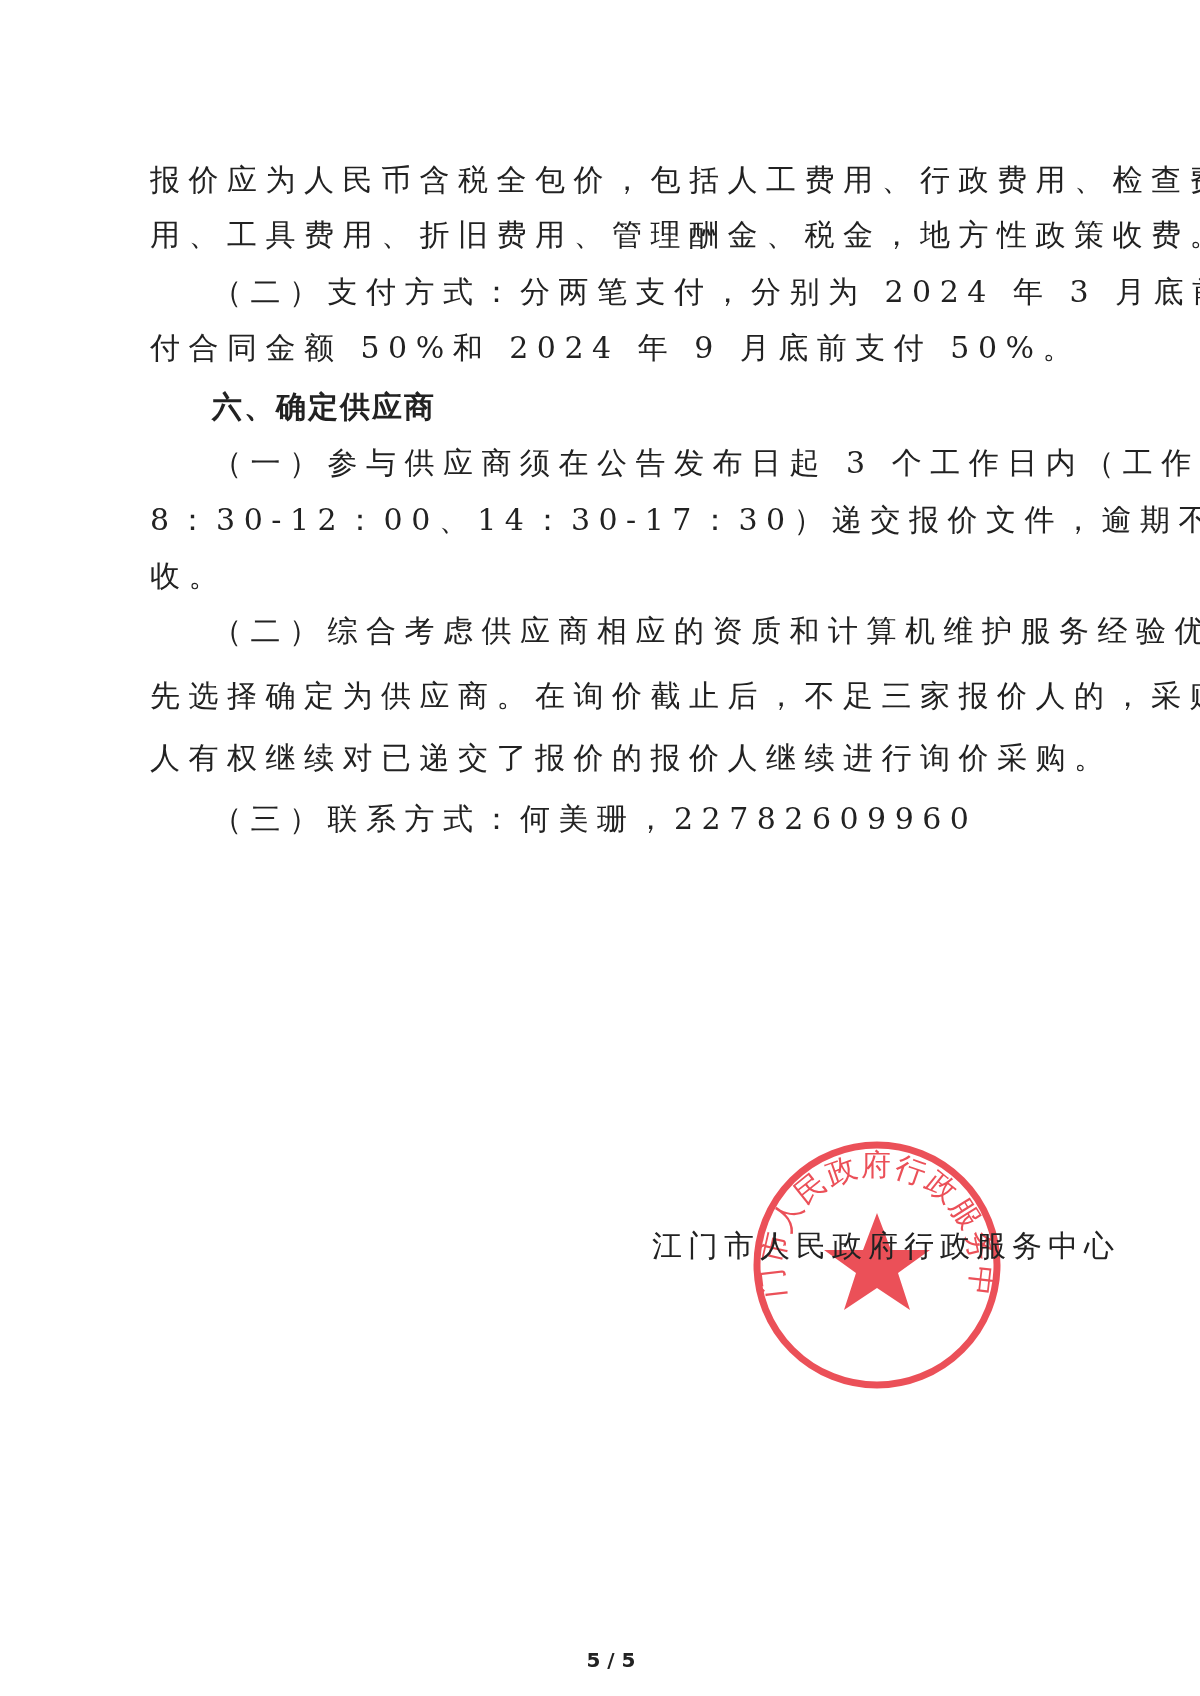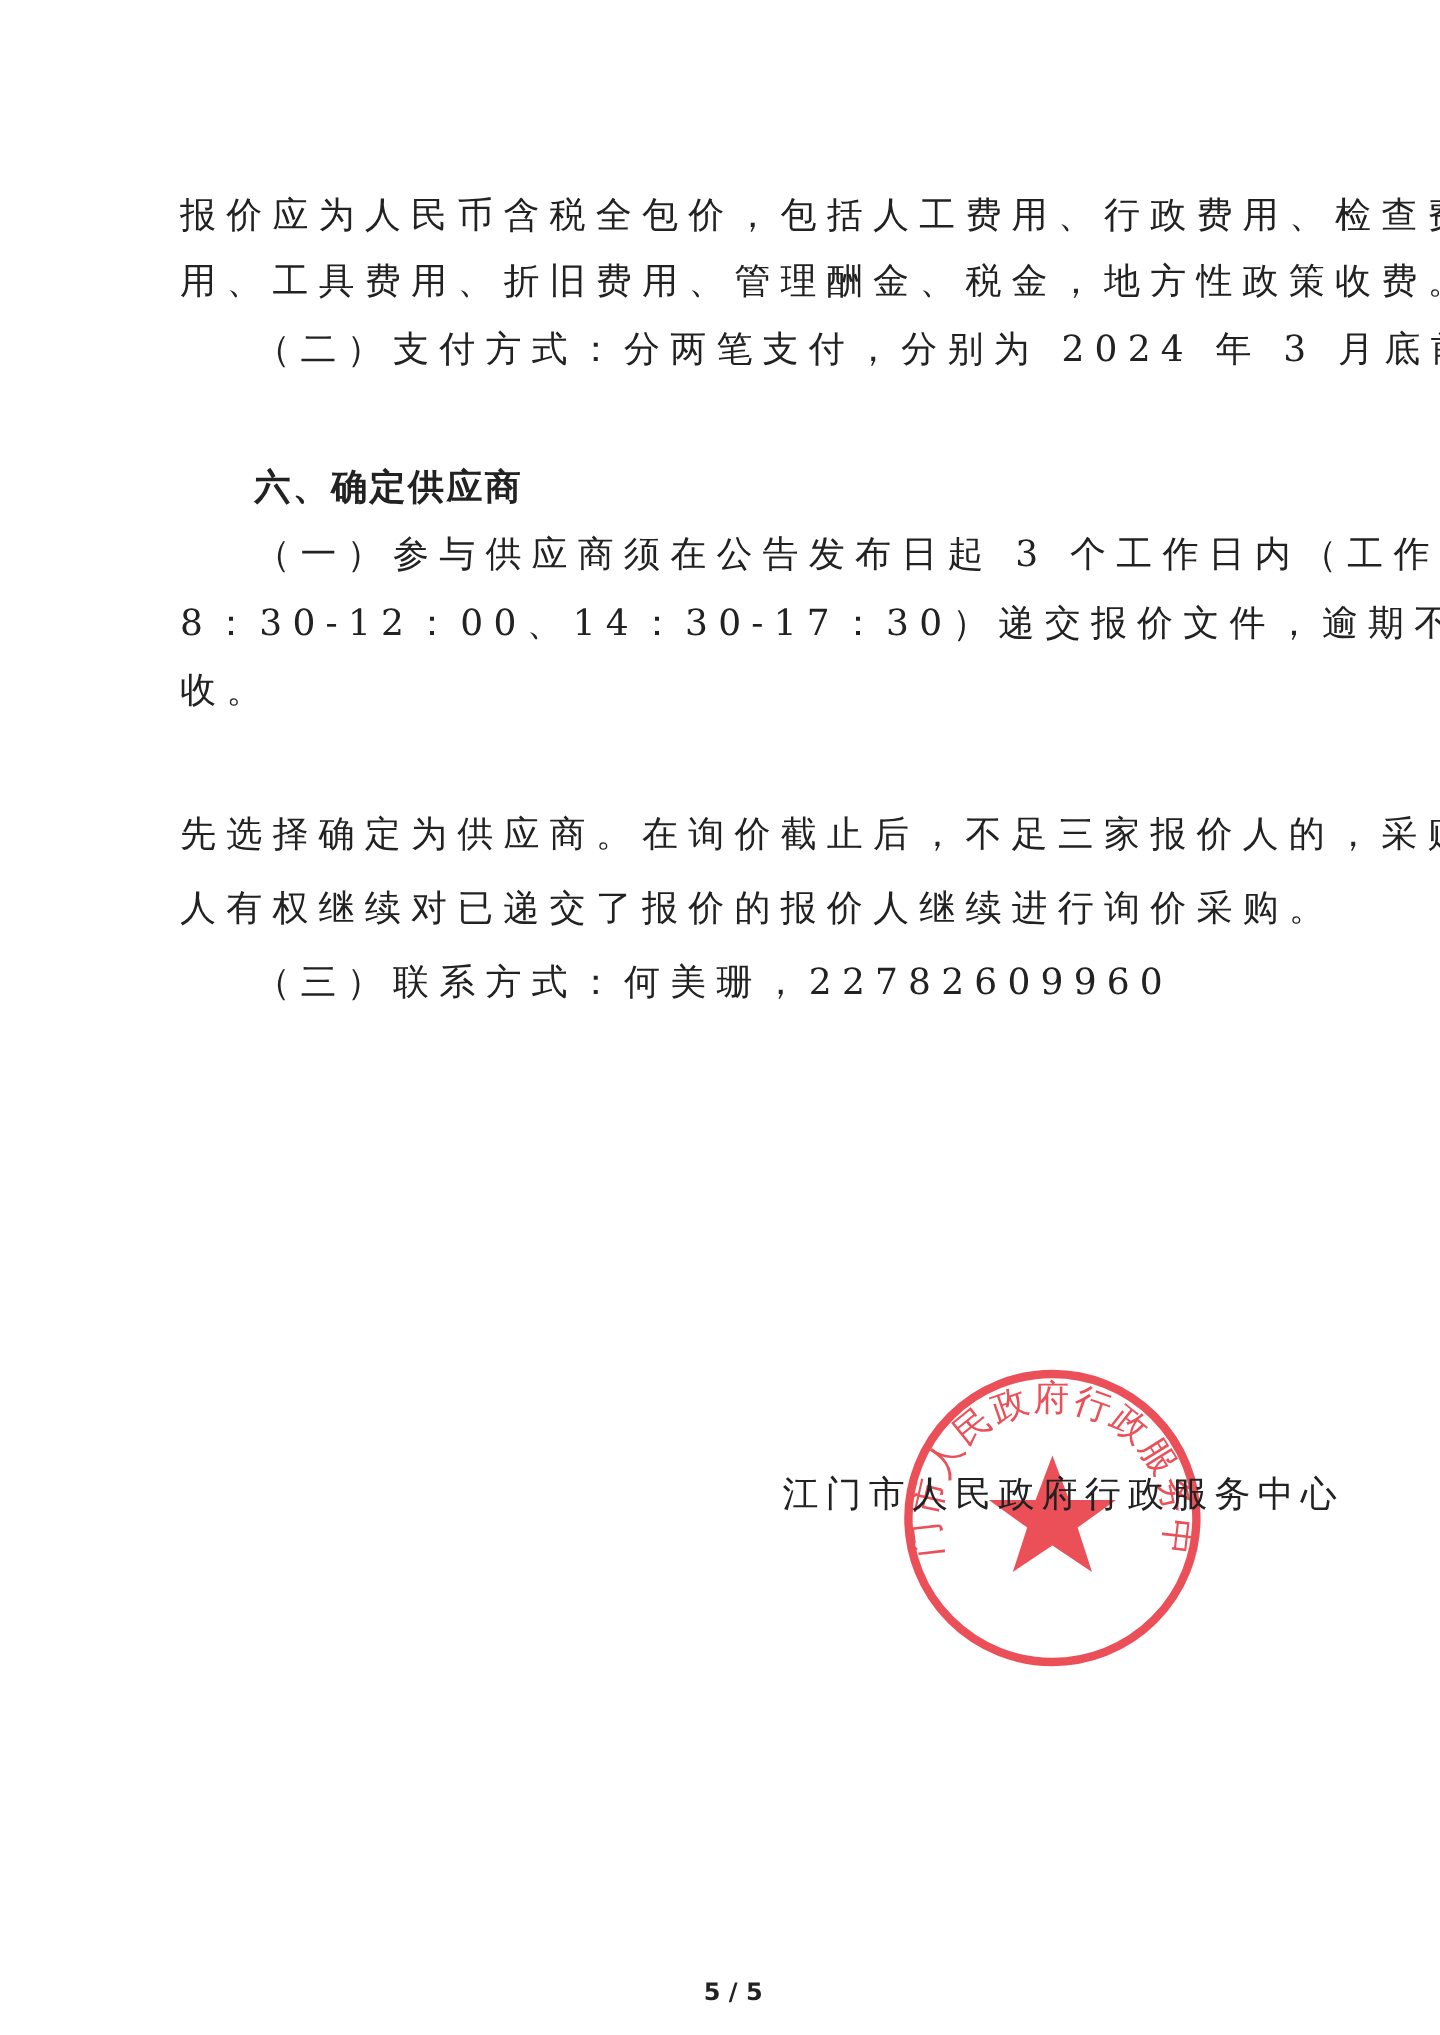--- a/index.html
+++ b/index.html
@@ -18,27 +18,29 @@
 </style>
 </head>
 <body>
 
 <div class="page">
 
   <div class="line" style="top:160px">报价应为人民币含税全包价，包括人工费用、行政费用、检查费</div>
   <div class="line" style="top:215px">用、工具费用、折旧费用、管理酬金、税金，地方性政策收费。</div>
 
   <div class="line indent" style="top:272px">（二）支付方式：分两笔支付，分别为 2024 年 3 月底前支</div>
+  <div class="line noj" style="top:328px">付合同金额 50%和 2024 年 9 月底前支付 50%。</div>
 
   <div class="line heading noj" style="left:212px; top:387px">六、确定供应商</div>
 
   <div class="line indent" style="top:443px">（一）参与供应商须在公告发布日起 3 个工作日内（工作日</div>
   <div class="line" style="top:500px">8：30-12：00、14：30-17：30）递交报价文件，逾期不再接</div>
   <div class="line noj" style="top:556px">收。</div>
 
+  <div class="line indent" style="top:611px">（二）综合考虑供应商相应的资质和计算机维护服务经验优</div>
   <div class="line" style="top:676px">先选择确定为供应商。在询价截止后，不足三家报价人的，采购</div>
   <div class="line noj" style="top:738px">人有权继续对已递交了报价的报价人继续进行询价采购。</div>
 
   <div class="line indent noj" style="top:799px">（三）联系方式：何美珊，22782609960</div>
 
   <svg class="stamp" viewBox="0 0 254 254">
     <defs>
       <path id="stampArc" d="M 40 170 A 95 95 0 1 1 214 170"></path>
     </defs>
     <circle cx="127" cy="127" r="120" fill="none" stroke="#e8323c" stroke-width="7"></circle>

